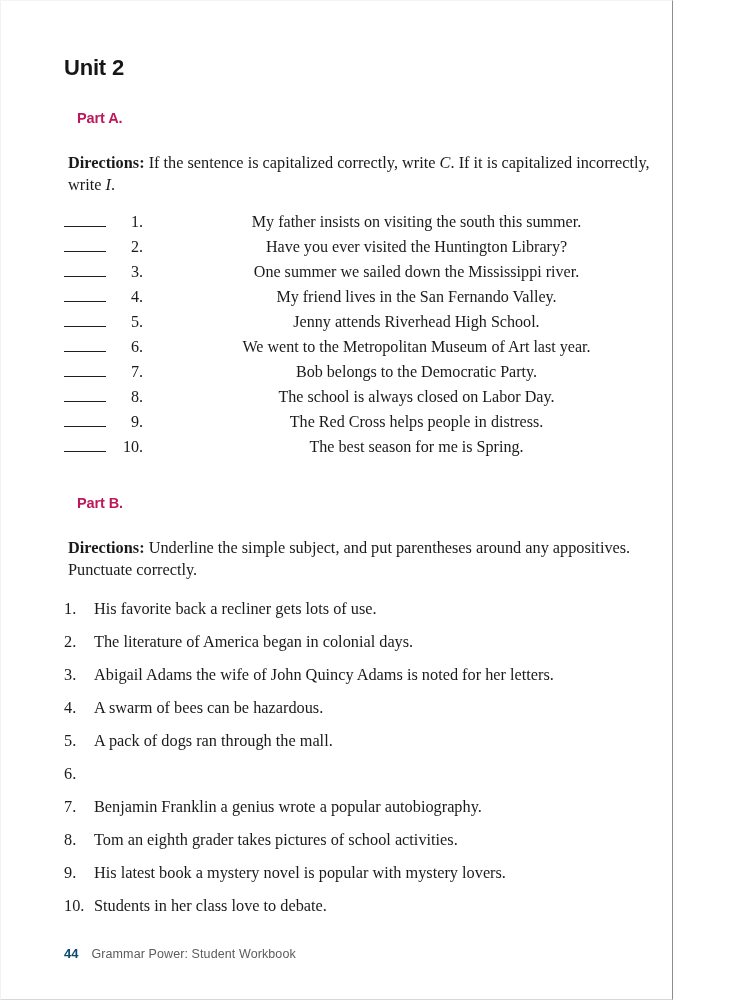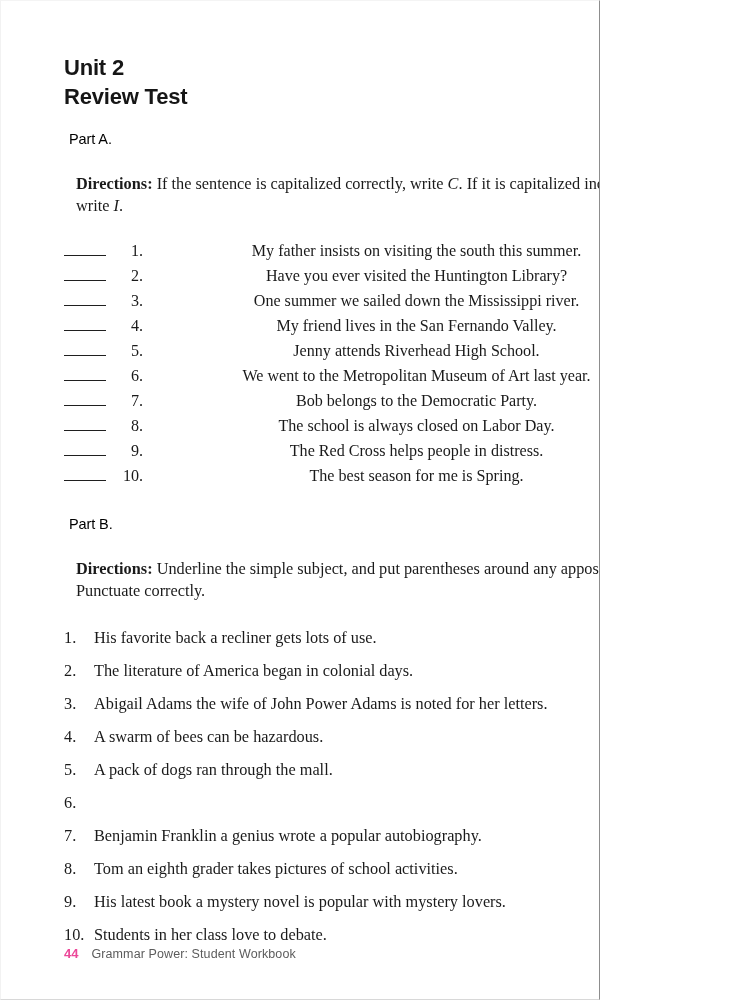--- a/index.html
+++ b/index.html
@@ -6,21 +6,21 @@
     margin: 0;
     padding: 0;
     background: #ffffff;
   }
   body {
     font-family: "Liberation Serif", "DejaVu Serif", serif;
     color: #1a1a1a;
   }
   .page {
     position: relative;
-    width: 600px;
+    width: 673px;
     height: 1000px;
     background: #ffffff;
     box-sizing: border-box;
     border-right: 1px solid #8d8d8d;
     border-bottom: 1px solid #d8d8d8;
     border-left: 1px solid #f2f2f2;
     border-top: 1px solid #f4f4f4;
     overflow: hidden;
   }
   .content {
@@ -37,33 +37,33 @@
     font-size: 22px;
     line-height: 1.32;
     letter-spacing: -0.2px;
     color: #161616;
     margin: 0;
   }
   .unit-title .line { display: block; }
 
   .part-heading {
     font-family: "Liberation Sans Narrow", "Liberation Sans", sans-serif;
-    font-weight: normal;
+    font-weight: bold;
     font-size: 14.5px;
-    color: #000000;
+    color: #be185d;
     letter-spacing: -0.1px;
-    margin: 5px;
+    margin: 13px;
   }
 
   
   .directions {
     font-size: 16.3px;
     line-height: 1.33;
     color: #1a1a1a;
-    margin: 12px;
+    margin: 4px;
     text-align: left;
   }
   .directions .lead {
     font-weight: bold;
   }
   .directions .ital {
     font-style: italic;
   }
 
   
@@ -124,21 +124,21 @@
     position: absolute;
     left: 63px;
     bottom: 38px;
     display: flex;
     align-items: baseline;
     font-family: "Liberation Sans Narrow", "Liberation Sans", sans-serif;
   }
   .footer-page {
     font-weight: bold;
     font-size: 13px;
-    color: #ec4899;
+    color: #0c4a6e;
     margin-right: 13px;
   }
   .footer-title {
     font-size: 12.5px;
     color: #5c5c5c;
     letter-spacing: 0.1px;
   }
 
   .sp-title-part { height: 15px; }
   .sp-part-dir { height: 9px; }
@@ -148,21 +148,20 @@
 </style>
 </head>
 <body>
 
 <div class="page">
 
   <div class="content">
 
     <h1 class="unit-title">
       <span class="line">Unit 2</span>
-      <span class="line">Review Test</span>
     </h1>
 
     <div class="sp-title-part"></div>
 
     <h2 class="part-heading">Part A.</h2>
 
     <div class="sp-part-dir"></div>
 
     <p class="directions"><span class="lead">Directions:</span><span> If the sentence is capitalized correctly, write </span><span class="ital">C</span><span>. If it is capitalized incorrectly, write </span><span class="ital">I</span><span>.</span></p>
 
@@ -235,21 +234,21 @@
       <li class="plain-row">
         <span class="plain-num">1.</span>
         <span class="plain-text">His favorite back a recliner gets lots of use.</span>
       </li>
       <li class="plain-row">
         <span class="plain-num">2.</span>
         <span class="plain-text">The literature of America began in colonial days.</span>
       </li>
       <li class="plain-row">
         <span class="plain-num">3.</span>
-        <span class="plain-text">Abigail Adams the wife of John Power Adams is noted for her letters.</span>
+        <span class="plain-text">Abigail Adams the wife of John Quincy Adams is noted for her letters.</span>
       </li>
       <li class="plain-row">
         <span class="plain-num">4.</span>
         <span class="plain-text">A swarm of bees can be hazardous.</span>
       </li>
       <li class="plain-row">
         <span class="plain-num">5.</span>
         <span class="plain-text">A pack of dogs ran through the mall.</span>
       </li>
       <li class="plain-row">

